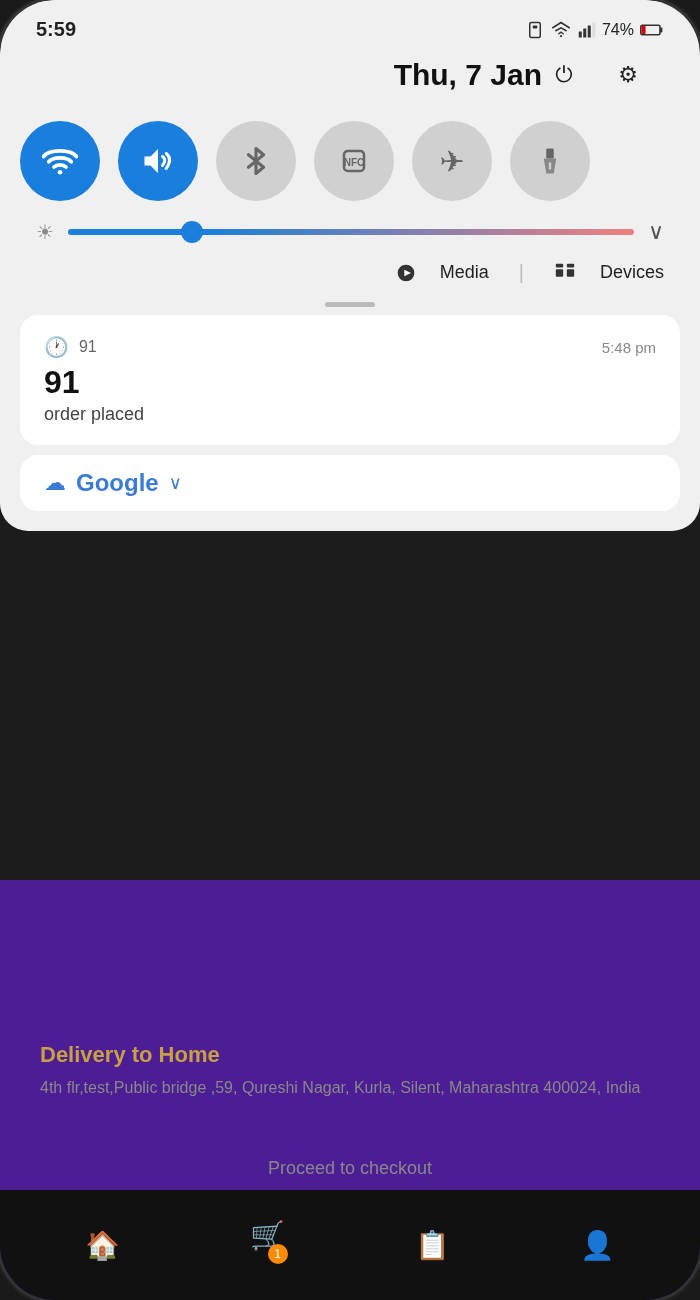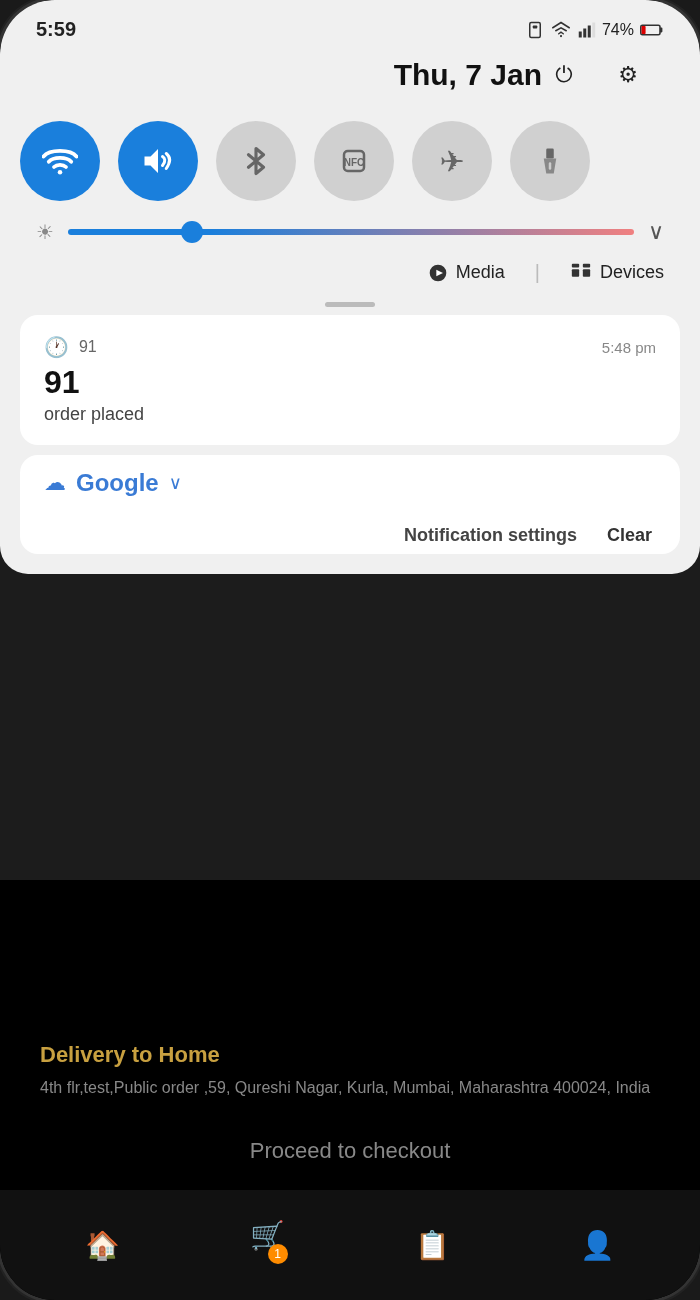--- a/index.html
+++ b/index.html
@@ -33,46 +33,46 @@
       position: absolute;
       top: 0; left: 0; right: 0; bottom: 0;
       background: #1c1c1c;
     }
     .app-bottom-section {
       position: absolute;
       bottom: 0;
       left: 0;
       right: 0;
       height: 420px;
-      background: #000000;
+      background: #4c1d95;
     }
     .delivery-text {
       position: absolute;
       bottom: 200px;
       left: 40px;
       right: 40px;
     }
     .delivery-title {
       color: #c8a040;
       font-size: 22px;
       font-weight: 600;
       margin-bottom: 8px;
     }
     .delivery-address {
       color: #888;
       font-size: 16px;
       line-height: 1.5;
     }
     .proceed-btn {
       position: absolute;
-      bottom: 136px;
+      bottom: 121px;
       left: 50%;
       transform: translateX(-50%);
       color: #888;
-      font-size: 22px;
+      font-size: 18px;
     }
 
     
     .app-bottom-nav {
       position: absolute;
       bottom: 0;
       left: 0;
       right: 0;
       height: 110px;
       background: #111;
@@ -231,21 +231,21 @@
     .media-devices-row {
       display: flex;
       justify-content: flex-end;
       align-items: center;
       gap: 30px;
       padding: 6px 36px 14px 36px;
     }
     .media-btn, .devices-btn {
       display: flex;
       align-items: center;
-      gap: 8px;
+      gap: 24px;
       font-size: 18px;
       font-weight: 500;
       color: #222;
       cursor: pointer;
     }
     .separator {
       color: #bbb;
       font-size: 20px;
     }
 
@@ -376,21 +376,21 @@
 </head>
 <body>
 
 <div class="phone-frame">
   <div class="phone-inner">
 
     <div class="app-background">
       <div class="app-bottom-section">
         <div class="delivery-text">
           <div class="delivery-title">Delivery to Home</div>
-          <div class="delivery-address">4th flr,test,Public order ,59, Qureshi Nagar, Kurla, Mumbai, Maharashtra 400024, India</div>
+          <div class="delivery-address">4th flr,test,Public bridge ,59, Qureshi Nagar, Kurla, Silent, Maharashtra 400024, India</div>
         </div>
         <div class="proceed-btn">Proceed to checkout</div>
       </div>
       <div class="app-bottom-nav">
         <div class="nav-icon">🏠</div>
         <div class="nav-icon" style="position:relative;">
           🛒
           <span class="cart-badge">1</span>
         </div>
         <div class="nav-icon">📋</div>
@@ -528,23 +528,19 @@
           <div class="notif-title">91</div>
           <div class="notif-body">order placed</div>
         </div>
 
         <div class="silent-card">
           <div class="silent-item">
             <span class="silent-icon">☁</span>
             <span class="silent-app-name">Google</span>
             <span class="expand-btn">∨</span>
           </div>
-          <div class="notif-footer">
-            <span class="footer-btn">Notification settings</span>
-            <span class="footer-btn clear">Clear</span>
-          </div>
         </div>
 
       </div>
     </div>
 
   </div>
 </div>
 
 </body></html>

